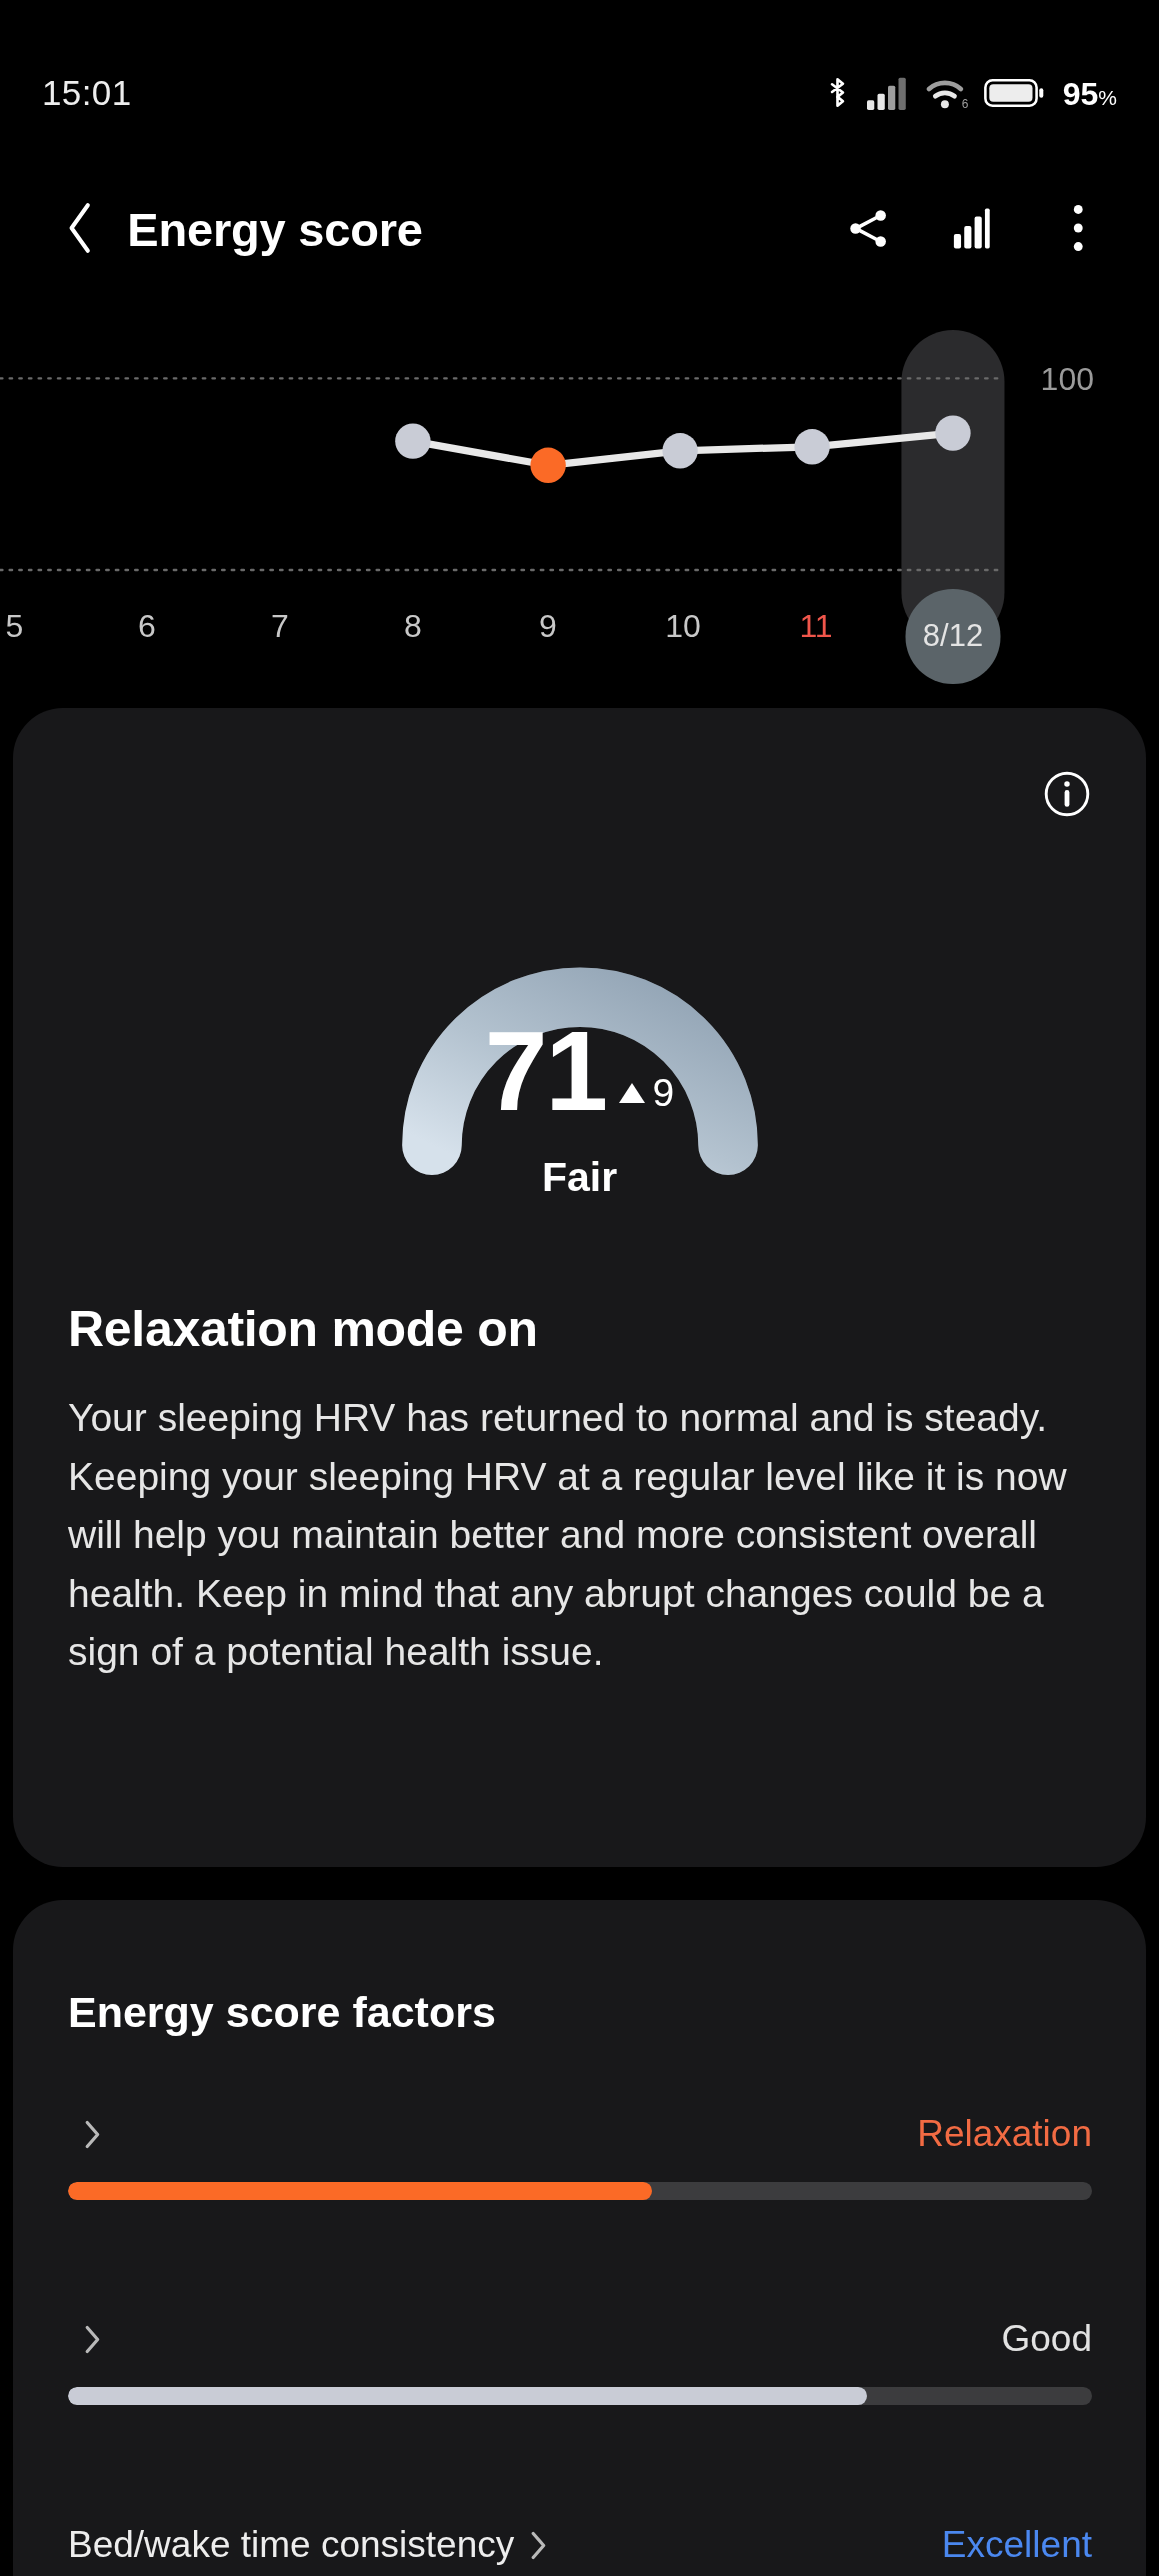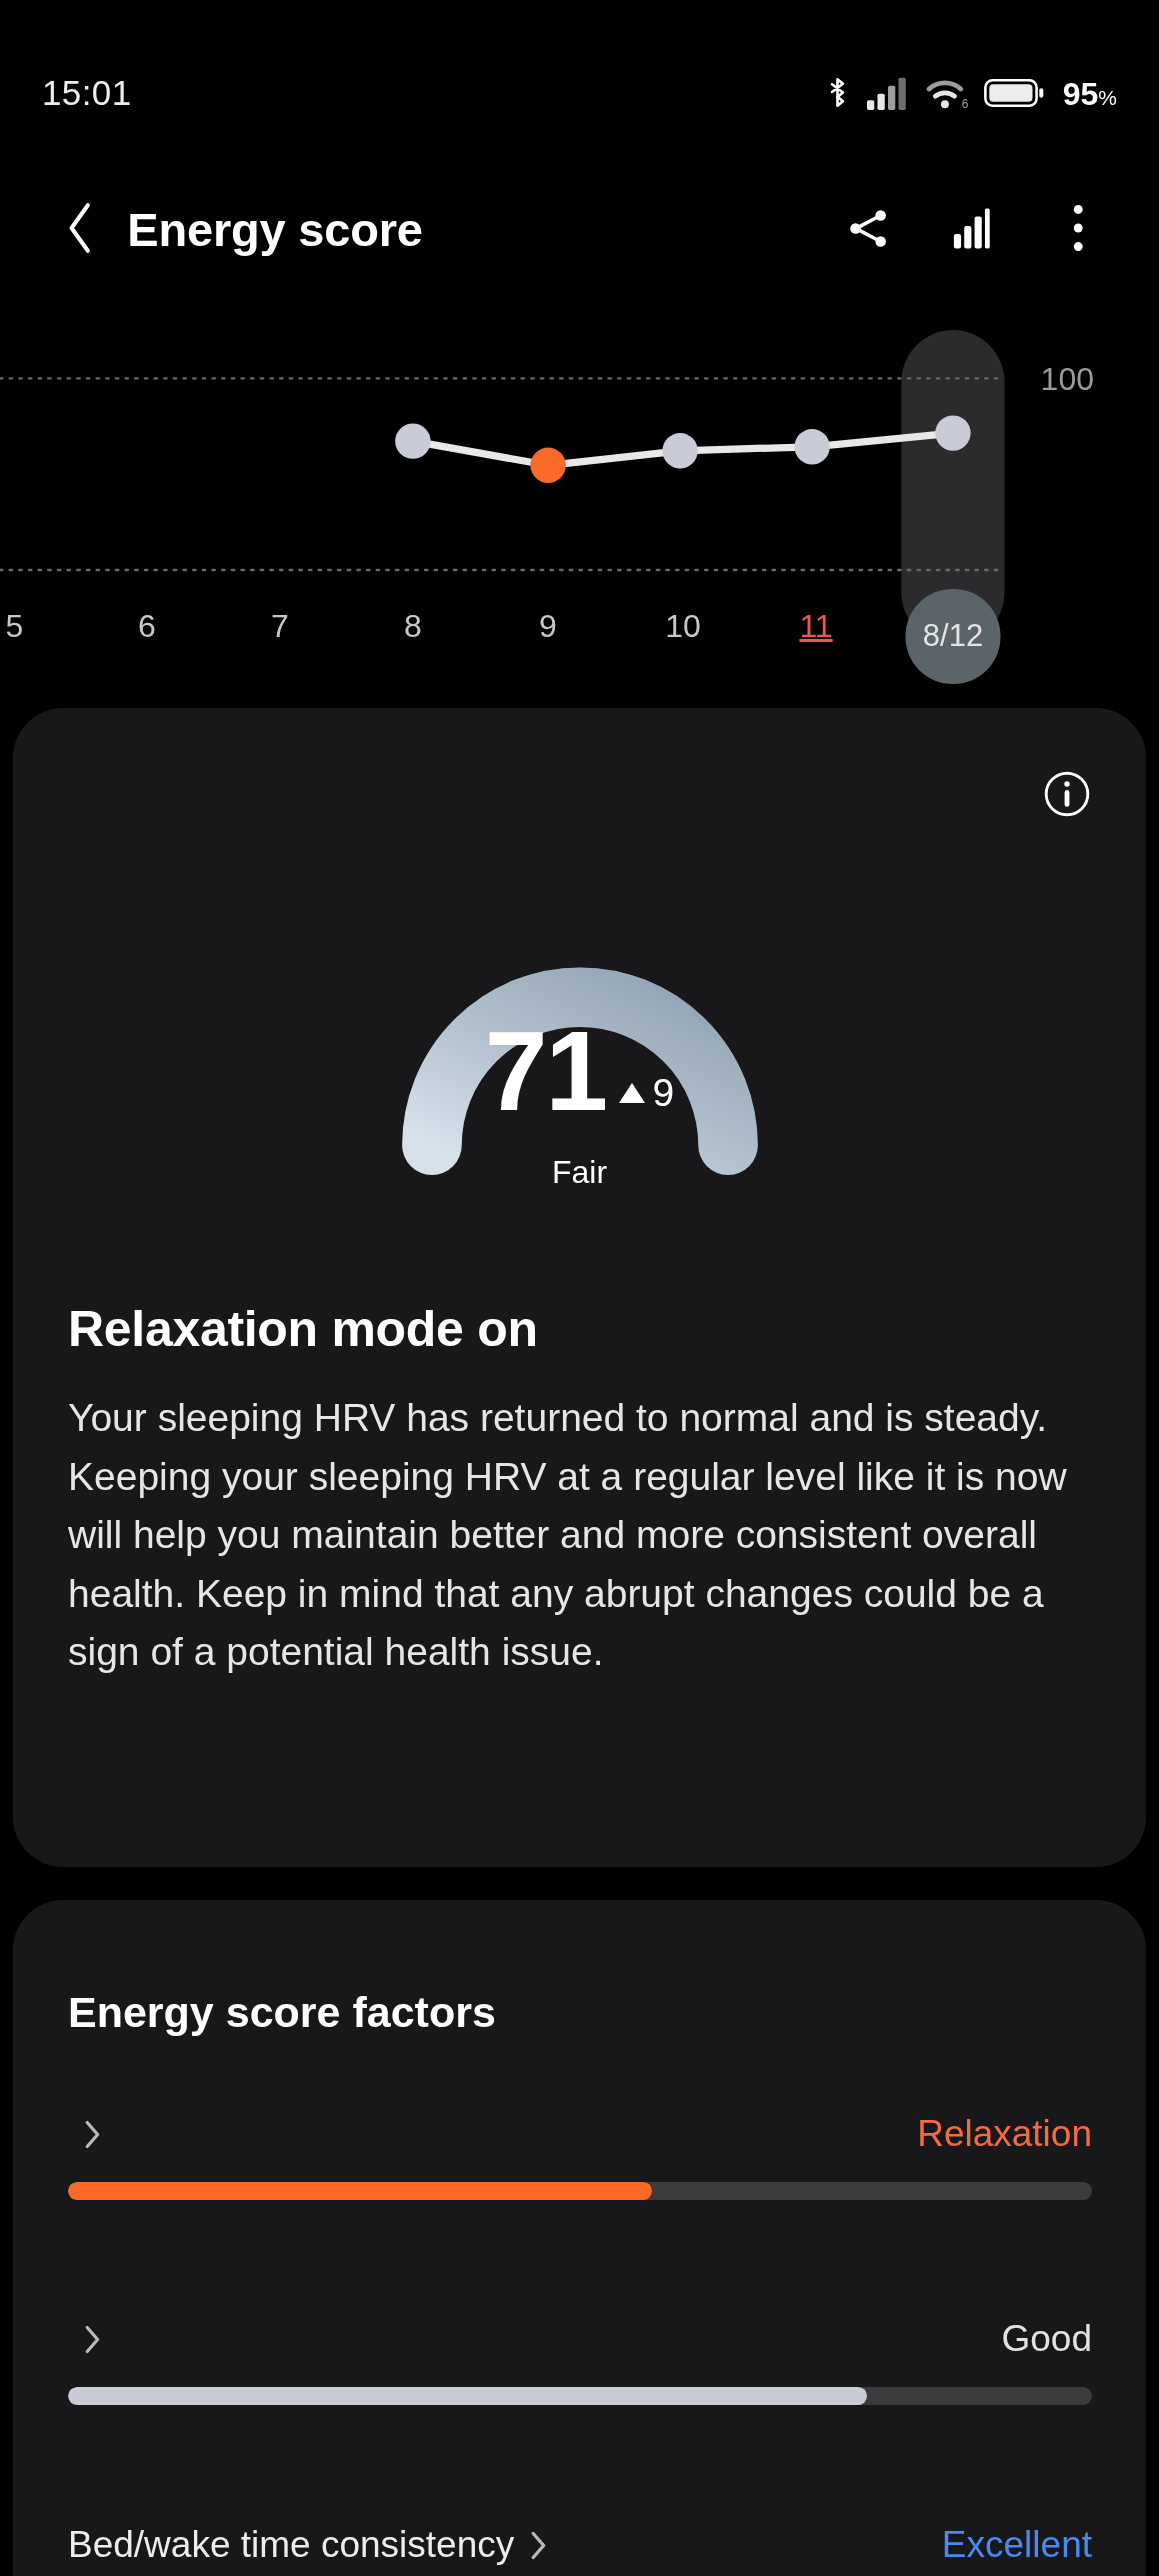--- a/index.html
+++ b/index.html
@@ -44,21 +44,21 @@
     position:absolute; right:31px; top:39px;
     color:#9A9A9A; font-size:32px;
   }
   .xaxis{
     position:absolute; left:0; top:286px; width:1159px; height:56px;
   }
   .xtick{
     position:absolute; transform:translateX(-50%);
     color:#C8C8C8; font-size:32px; text-align:center;
   }
-  .xtick.weekend{ color:#F0564B;text-decoration:underline; }
+  .xtick.weekend{ color:#F0564B; }
   .sel-pill{
     position:absolute; transform:translateX(-50%);
     width:95px; height:95px; border-radius:47px;
     background:#5B6469; display:flex; align-items:center; justify-content:center;
     color:#E4E4E4; font-size:31px;
   }
 
   
   .card{
     position:absolute; left:13px; width:1133px;
@@ -84,21 +84,21 @@
   }
   .score-delta{
     display:inline-flex; align-items:center; gap:8px;
     margin-left:13px; margin-bottom:13px;
   }
   .delta-tri{
     width:0;height:0;border-left:13.7px solid transparent;border-right:13.7px solid transparent;
     border-bottom:20px solid #fff;
   }
   .delta-num{ color:#fff; font-size:39px; font-weight:400; line-height:1; }
-  .score-grade{ color:#fff; font-size:32px; font-weight:400; margin-top:29px; }
+  .score-grade{ color:#fff; font-size:41px; font-weight:700; margin-top:29px; }
 
   
   .insight-title{
     position:absolute; left:68px; top:1300px; width:1030px;
     color:#fff; font-size:50px; font-weight:700; letter-spacing:-0.3px;
   }
   .insight-body{
     position:absolute; left:68px; top:1389px; width:1034px;
     color:#E6E6E6; font-size:39px; line-height:1.5; font-weight:400;
   }

